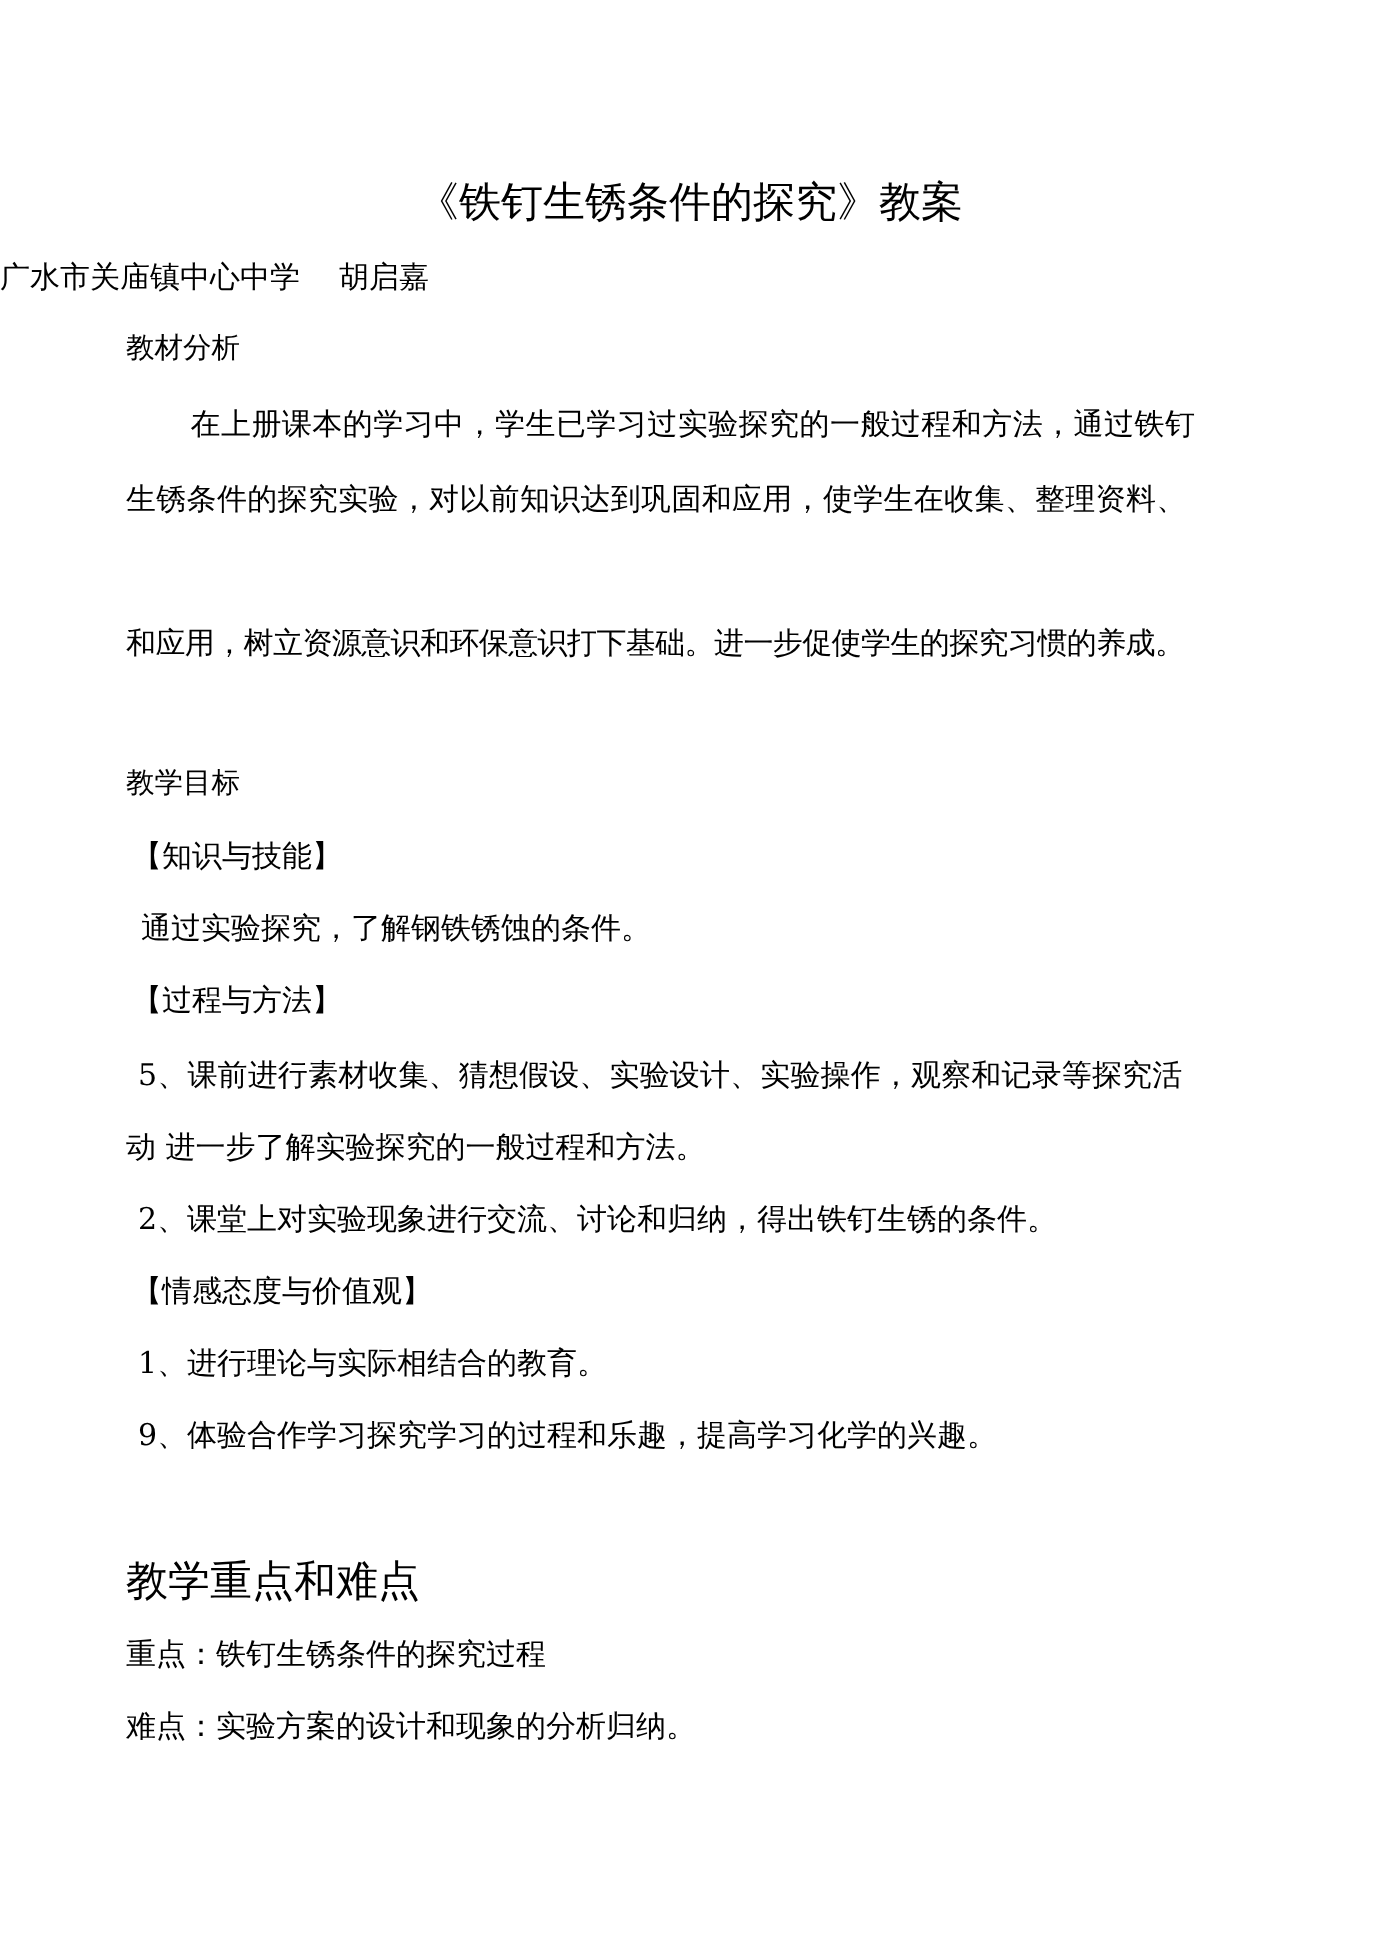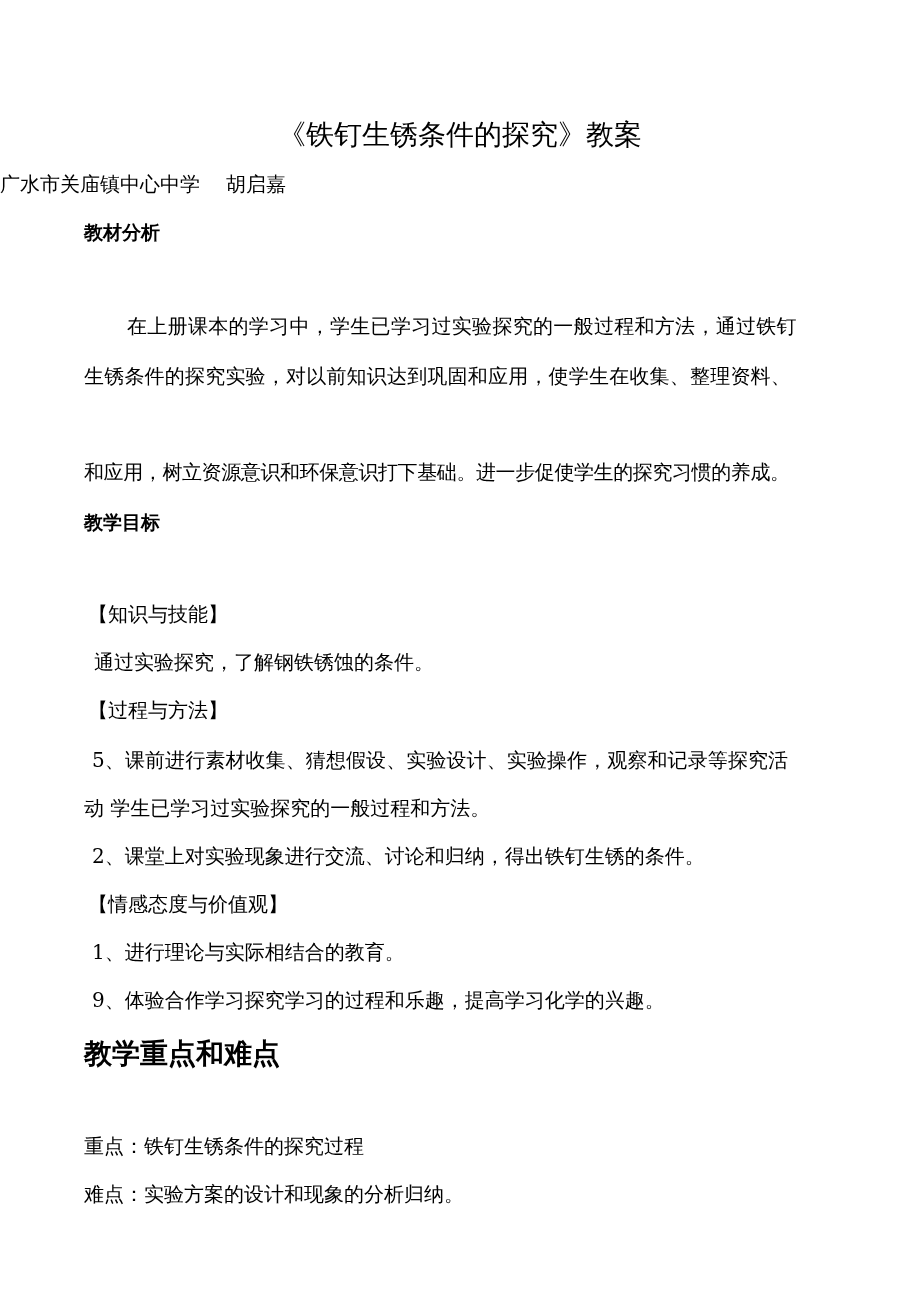--- a/index.html
+++ b/index.html
@@ -18,21 +18,20 @@
     .page {
       position: absolute;
       left: 0; top: 0;
       width: 832px; height: 1302px;
     }
     .line {
       position: absolute;
       white-space: nowrap;
       font-size: 20px;
       line-height: 24px;
-      margin-top: 44px;
     }
     .title {
       position: absolute;
       left: 0; width: 920px;
       top: 118px;
       text-align: center;
       font-size: 28px;
       line-height: 34px;
       font-family: "DejaVu Sans", "Liberation Sans", sans-serif;
       font-weight: normal;
@@ -44,21 +43,21 @@
       top: 172px;
       text-align: left;
       font-size: 20px;
       line-height: 24px;
     }
     .author .sep { display: inline-block; width: 26px; }
     .h-bold {
       position: absolute;
       left: 84px;
       font-family: "DejaVu Sans", "Liberation Sans", sans-serif;
-      font-weight: bold;
+      font-weight: normal;
       font-size: 19px;
       line-height: 24px;
     }
     .h-bold.big {
       font-size: 28px;
       line-height: 28px;
     }
   </style>
 </head>
 <body>
@@ -77,21 +76,21 @@
   <div class="line" style="left:84px; top:320px; letter-spacing:0.2px;">生锈条件的探究实验，对以前知识达到巩固和应用，使学生在收集、整理资料、</div>
   <div class="line" style="left:84px; top:416px; letter-spacing:-0.4px;">和应用，树立资源意识和环保意识打下基础。进一步促使学生的探究习惯的养成。</div>
 
   <div class="h-bold" style="top:510px;">教学目标</div>
 
   <div class="line" style="left:88px; top:558px;">【知识与技能】</div>
   <div class="line" style="left:94px; top:606px;">通过实验探究，了解钢铁锈蚀的条件。</div>
 
   <div class="line" style="left:88px; top:654px;">【过程与方法】</div>
   <div class="line" style="left:92px; top:704px; letter-spacing:0.1px;">5、课前进行素材收集、猜想假设、实验设计、实验操作，观察和记录等探究活</div>
-  <div class="line" style="left:84px; top:752px;">动 学生已学习过实验探究的一般过程和方法。</div>
+  <div class="line" style="left:84px; top:752px;">动 进一步了解实验探究的一般过程和方法。</div>
   <div class="line" style="left:92px; top:800px;">2、课堂上对实验现象进行交流、讨论和归纳，得出铁钉生锈的条件。</div>
 
   <div class="line" style="left:88px; top:848px;">【情感态度与价值观】</div>
   <div class="line" style="left:92px; top:896px;">1、进行理论与实际相结合的教育。</div>
   <div class="line" style="left:92px; top:944px;">9、体验合作学习探究学习的过程和乐趣，提高学习化学的兴趣。</div>
 
   <div class="h-bold big" style="top:1040px;">教学重点和难点</div>
   <div class="line" style="left:84px; top:1090px;">重点：铁钉生锈条件的探究过程</div>
   <div class="line" style="left:84px; top:1138px;">难点：实验方案的设计和现象的分析归纳。</div>
 

